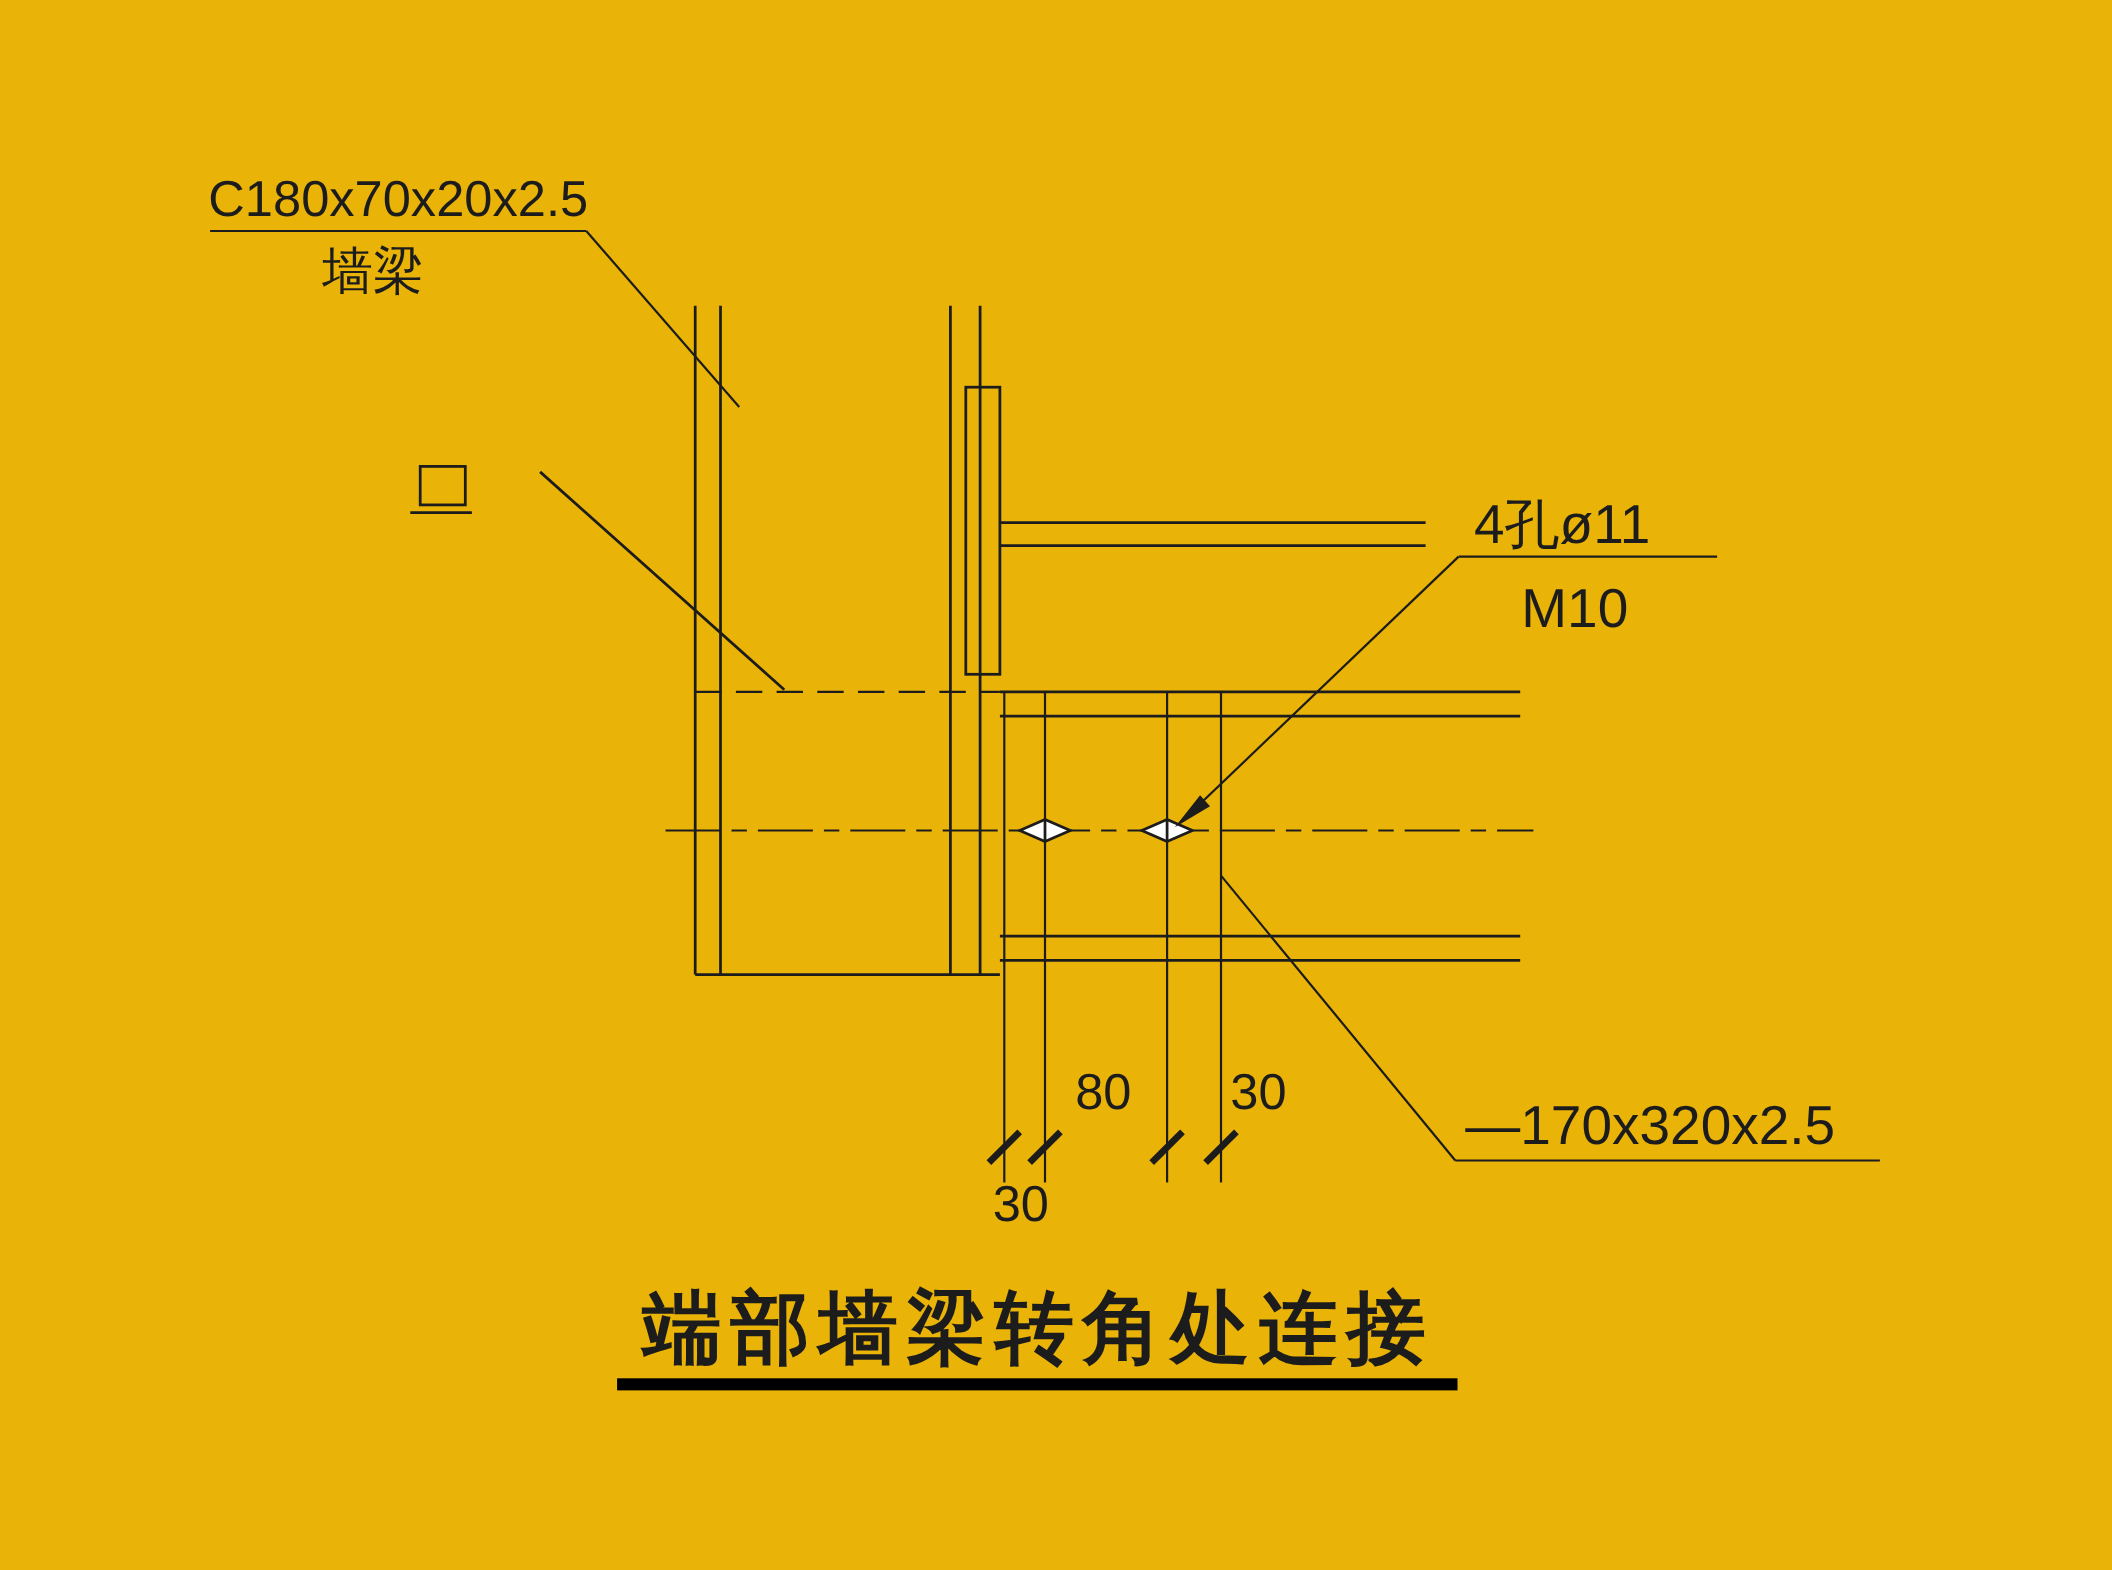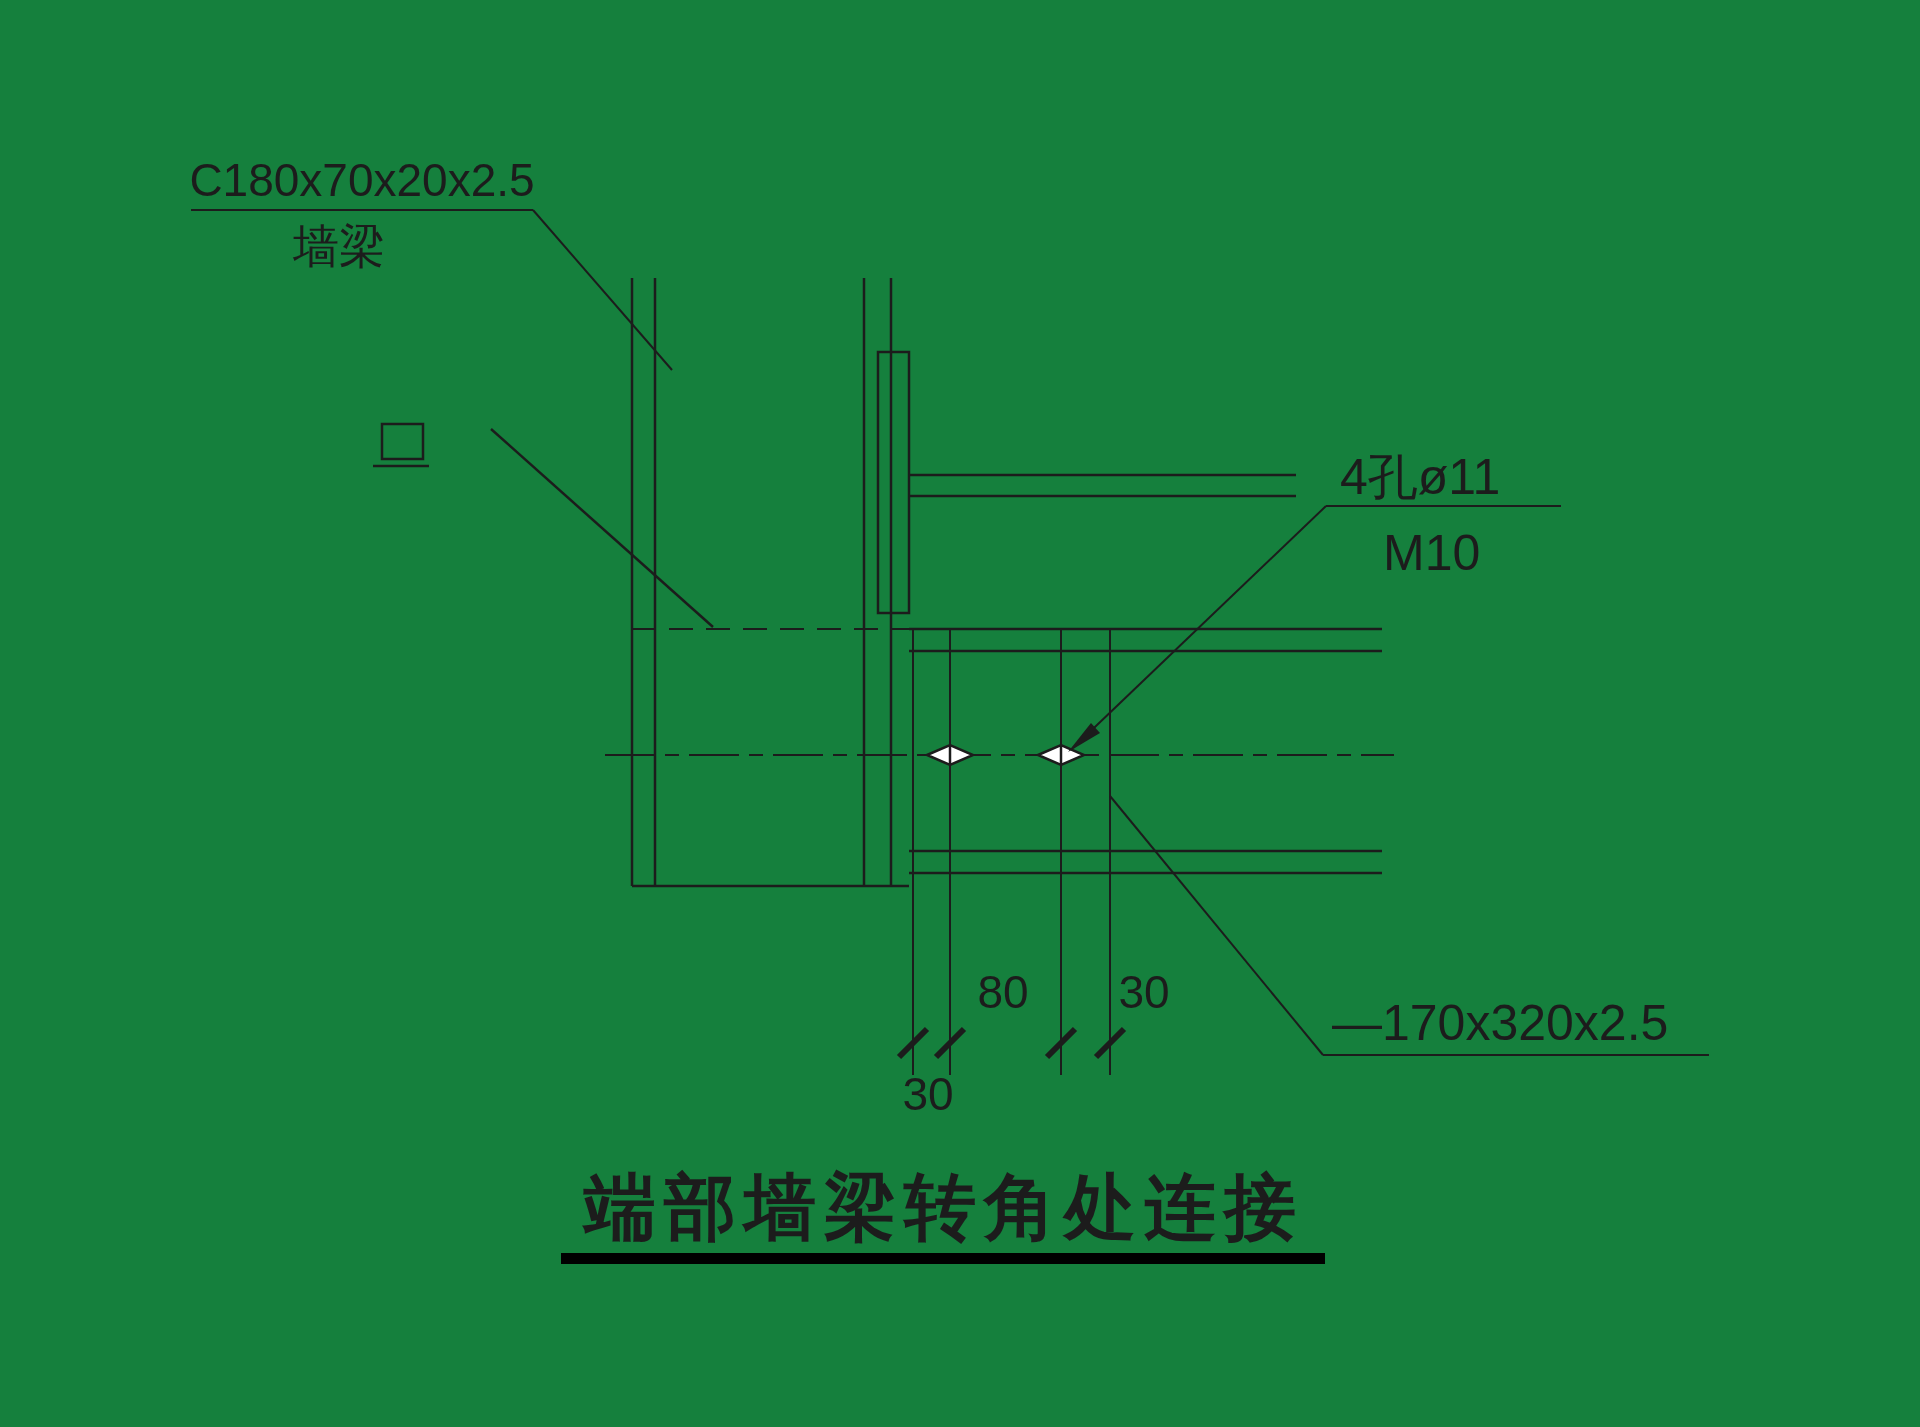--- a/index.html
+++ b/index.html
@@ -4,21 +4,21 @@
 <style>
   html, body {
     margin: 0;
     padding: 0;
     background: #ffffff;
   }
   .canvas {
     position: relative;
     width: 1920px;
     height: 1427px;
-    background: #15803d;
+    background: #eab308;
     overflow: hidden;
     font-family: "Liberation Sans", sans-serif;
   }
   svg { display: block; }
   text {
     font-family: "Liberation Sans", sans-serif;
     fill: #1c1c1c;
   }
   .cad-label { font-size: 46px; }
   .cad-label-lg { font-size: 50px; }

